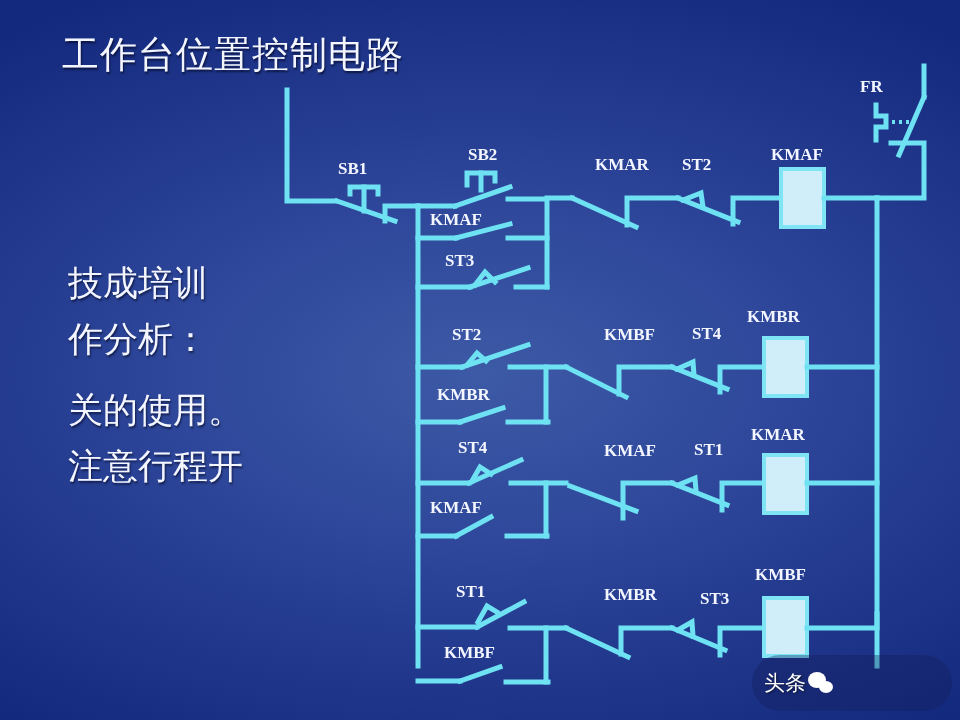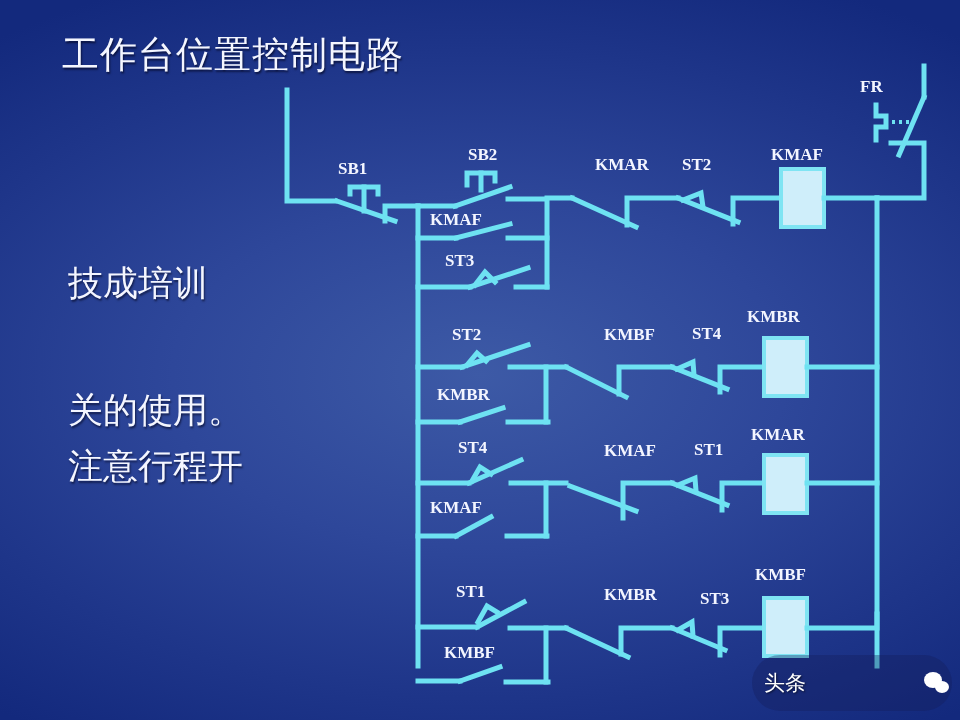--- a/index.html
+++ b/index.html
@@ -27,38 +27,38 @@
     .lbl {
       font-family: "Liberation Serif", serif; font-weight: bold; font-size: 17px;
       fill: #f3f5ff;
     }
     .watermark {
       position: absolute; left: 752px; top: 655px; height: 56px; width: 200px;
       border-radius: 28px; background: rgba(20,30,90,0.35);
       display: flex; align-items: center; padding-left: 12px; box-sizing: border-box;
       color: #ffffff; font-size: 21px; white-space: nowrap;
       text-shadow: 1px 1px 2px rgba(0,0,0,0.6);
-      justify-content: space-between;
     }
     .watermark .wm-icon {
       display: inline-block; width: 26px; height: 22px; position: relative; margin: 0 2px;
     }
     .watermark .wm-icon::before, .watermark .wm-icon::after {
       content: ""; position: absolute; border-radius: 50%; background: #fff;
     }
     .watermark .wm-icon::before { width: 18px; height: 16px; left: 0; top: 0; }
     .watermark .wm-icon::after { width: 14px; height: 12px; left: 11px; top: 9px; }
   </style>
 </head>
 <body>
 
 <div class="slide-title">工作台位置控制电路</div>
 
 <div class="side-note" id="note1">
   <span class="line">技成培训</span>
+  <span class="line">作分析：</span>
 </div>
 <div class="side-note" id="note2">
   <span class="line">关的使用。</span>
   <span class="line">注意行程开</span>
 </div>
 
 <svg class="circuit" width="960" height="720" viewBox="0 0 960 720">
 
   <g>
     <polyline class="wire" points="287,90 287,201 335,201"></polyline>

